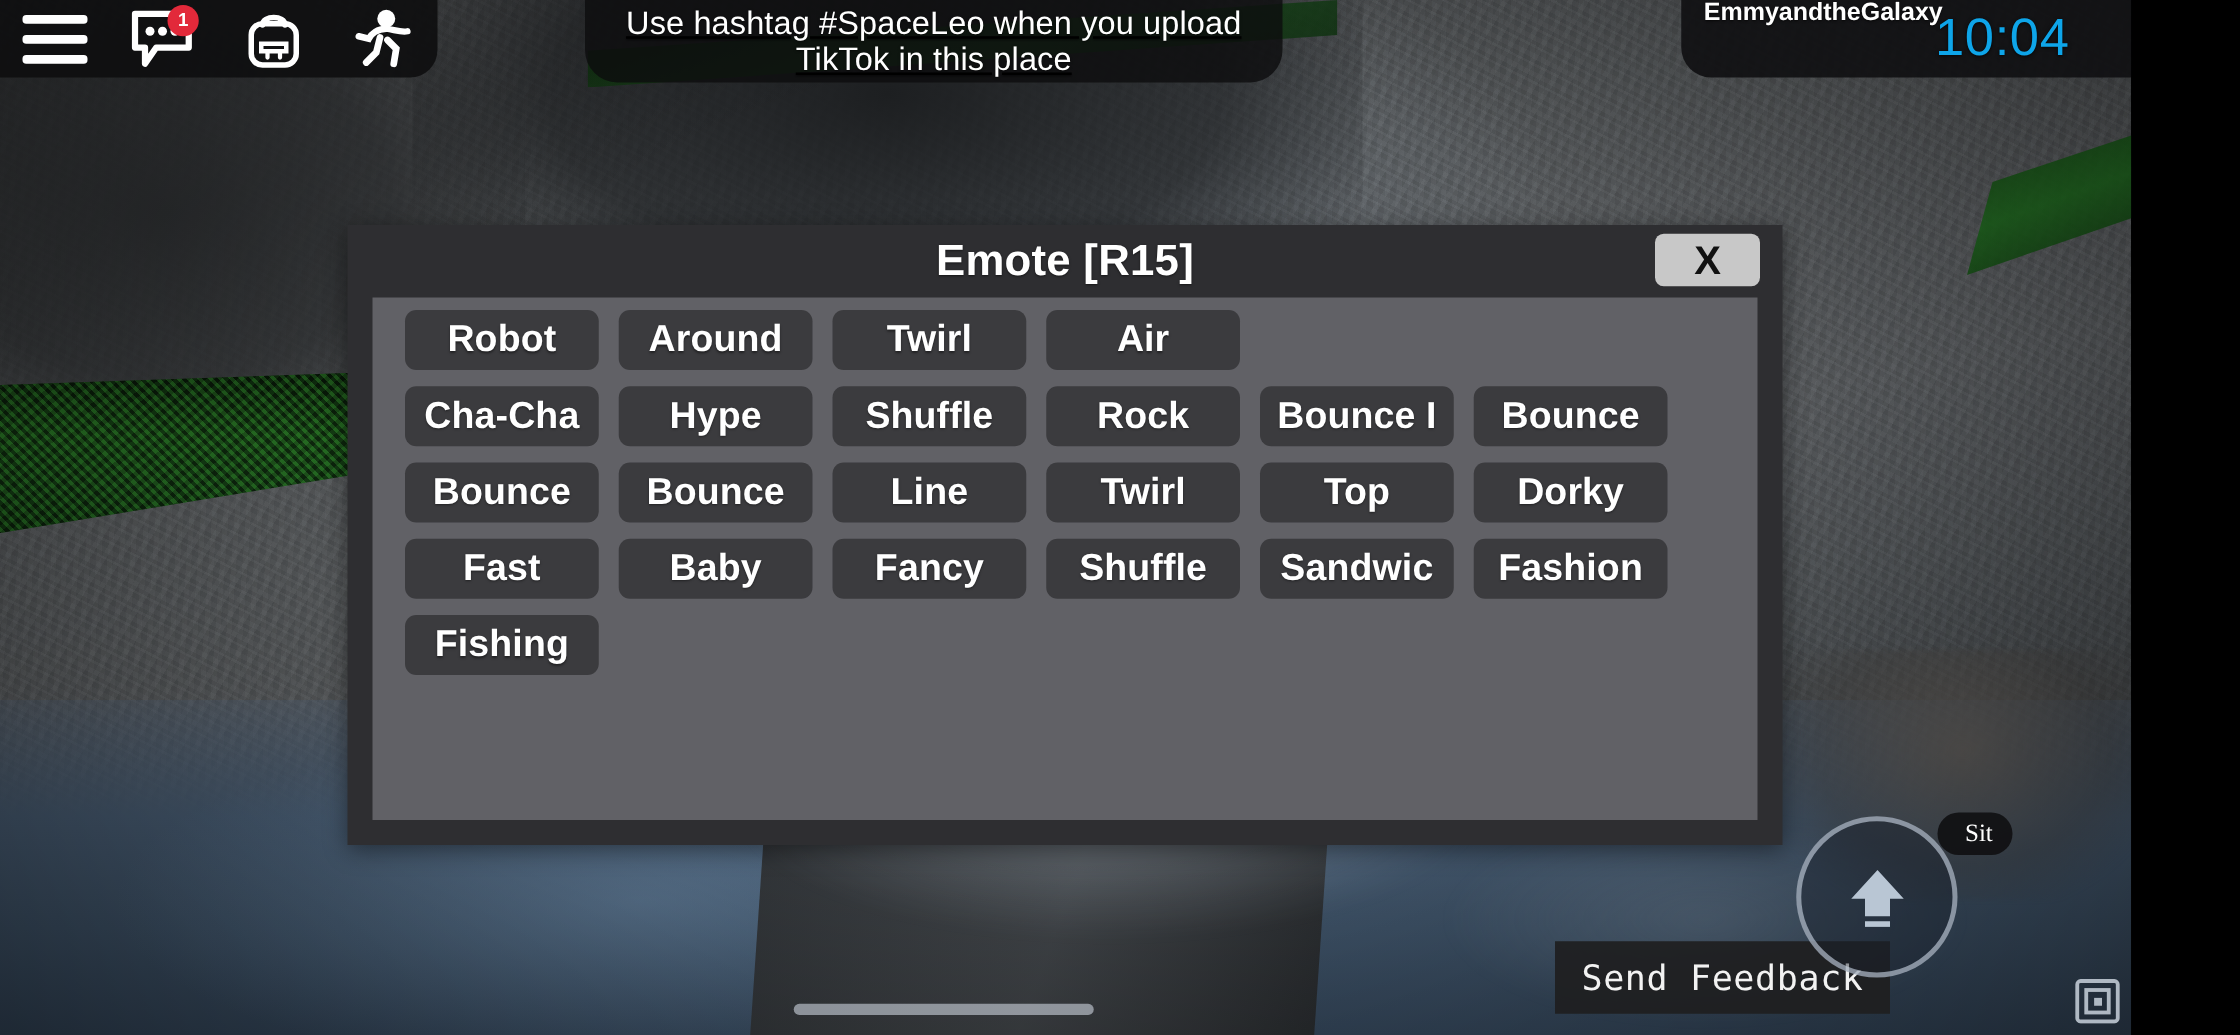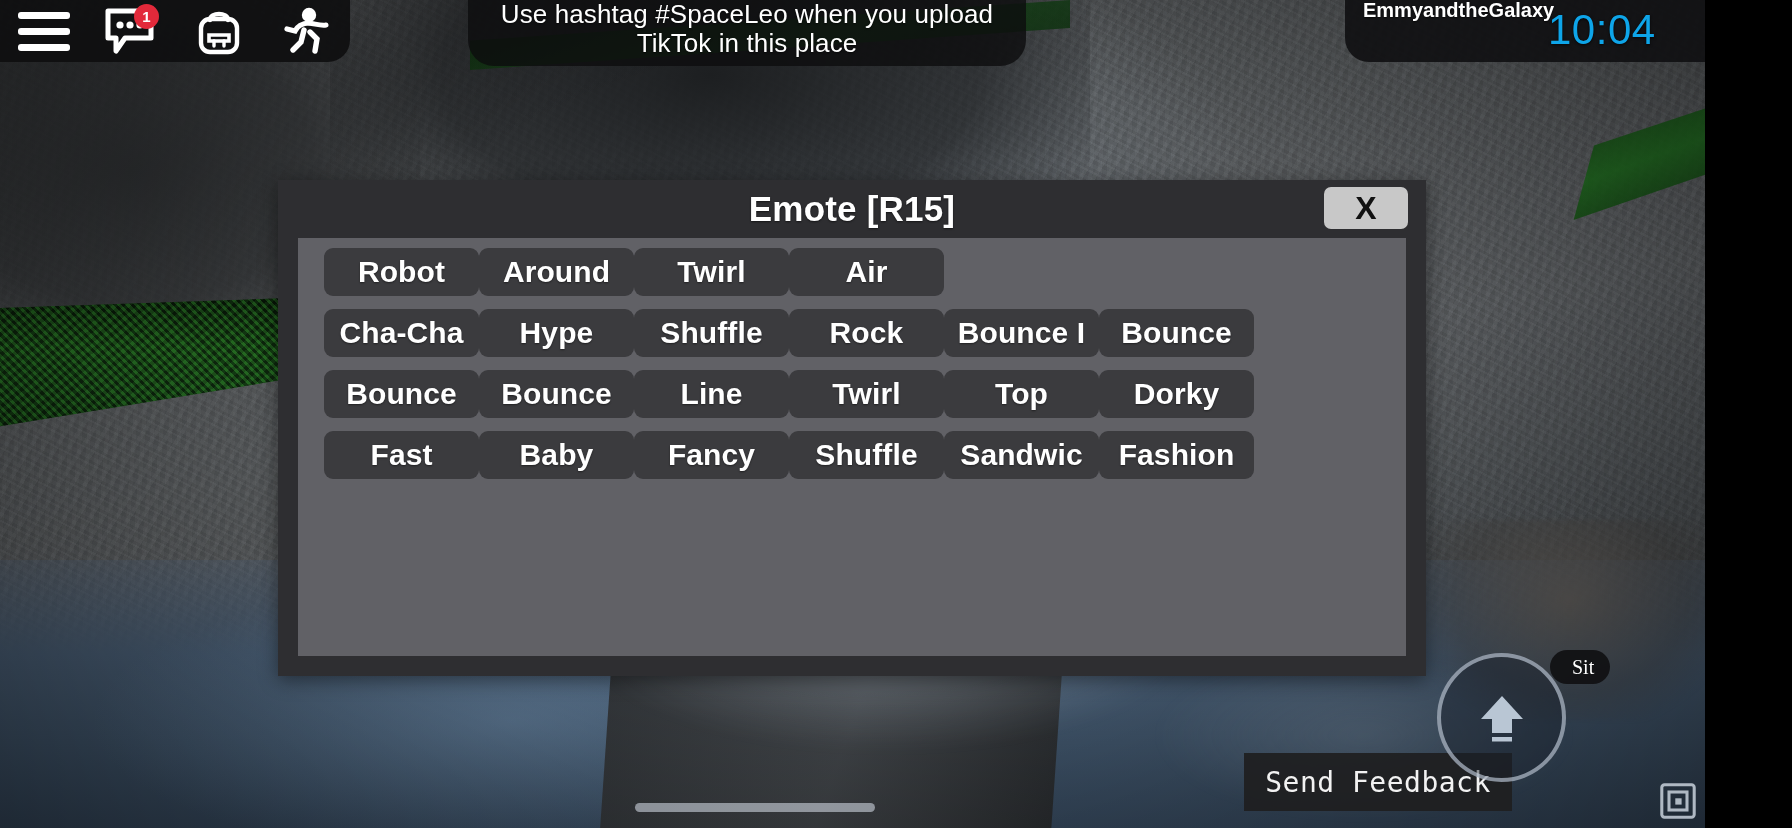--- a/index.html
+++ b/index.html
@@ -155,22 +155,23 @@
     line-height: 1;
   }
 
   #topbar-banner {
     position: absolute;
     left: 468px; top: 0;
     width: 558px; height: 66px;
     background: rgba(12,12,14,.80);
     border-bottom-left-radius: 26px;
     border-bottom-right-radius: 26px;
-    display: flex; justify-content: center;
+    display: flex; align-items: center; justify-content: center;
     text-align: center;
+    text-decoration: underline;
   }
   #topbar-banner .txt {
     color: #fff;
     font-size: 26px;
     line-height: 1.12;
     letter-spacing: .1px;
     text-shadow: 0 1px 2px rgba(0,0,0,.6);
     padding: 0 8px;
   }
 
@@ -237,20 +238,21 @@
   }
   #emote-body {
     position: absolute;
     left: 20px; top: 58px;
     width: 1108px; height: 418px;
     background: #616166;
     padding: 10px 0 0 0;
   }
   .emote-row {
     display: flex;
+    gap: 16px;
     padding-left: 26px;
     margin-bottom: 13px;
   }
   .emote-btn {
     width: 155px; height: 48px;
     background: #3b3b3e;
     border-radius: 9px;
     display: flex; align-items: center; justify-content: center;
     color: #fff;
     font-size: 30px;
@@ -430,20 +432,23 @@
           <div class="emote-btn">Dorky</div>
         </div>
         <div class="emote-row">
           <div class="emote-btn">Fast</div>
           <div class="emote-btn">Baby</div>
           <div class="emote-btn">Fancy</div>
           <div class="emote-btn">Shuffle</div>
           <div class="emote-btn">Sandwic</div>
           <div class="emote-btn">Fashion</div>
         </div>
+        <div class="emote-row">
+          <div class="emote-btn">Fishing</div>
+        </div>
       </div>
   </div>
 
   <div id="send-feedback">Send  Feedback</div>
 
   <div id="sit-chip">
     <span>Sit</span>
   </div>
 
   <div id="jump-button">

